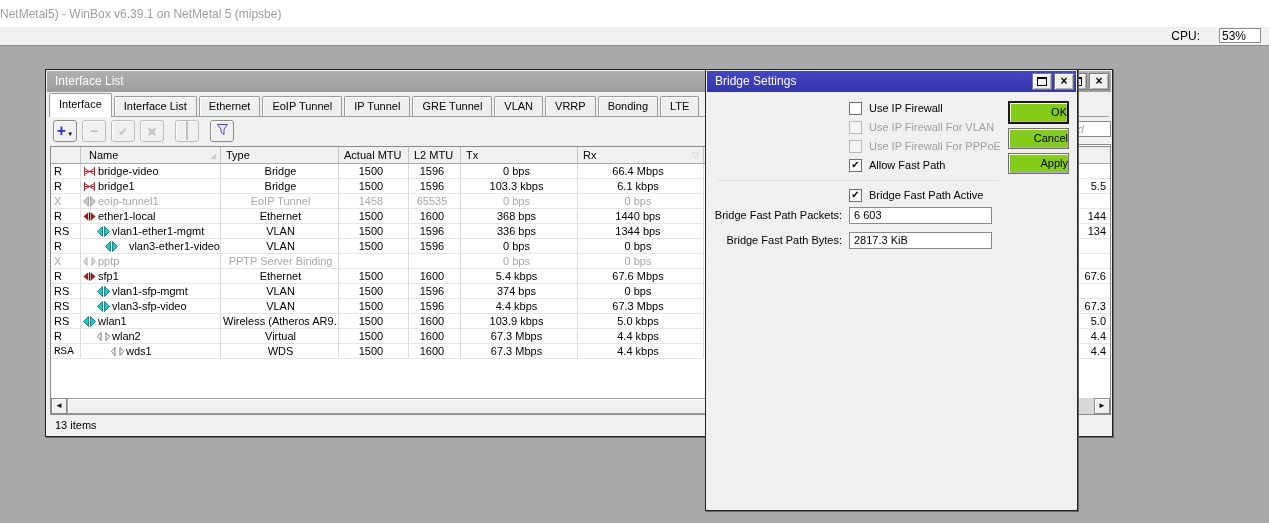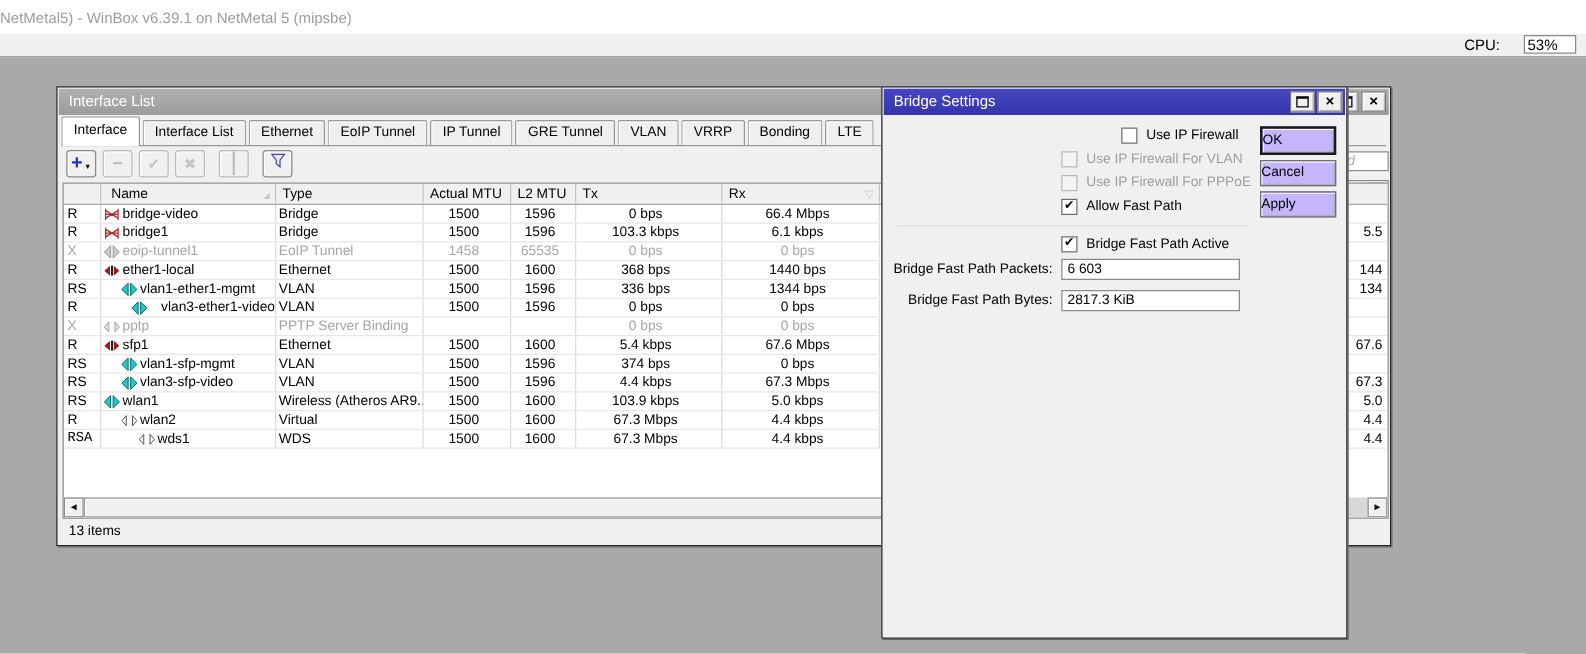--- a/index.html
+++ b/index.html
@@ -68,21 +68,21 @@
   .hname{padding-left:8px;}
   .sortg{position:absolute;right:4px;top:5px;font-size:7px;color:#c8c8c8;}
   .fglyph{position:absolute;right:4px;top:3px;font-size:9px;color:#c8c8c8;}
   .rows{}
   .row{display:flex;height:15px;line-height:14px;font-size:11px;border-bottom:1px solid #e6e6e6;box-sizing:border-box;}
   .row.dis{color:#a6a6a6;}
   .cell{border-right:1px solid #dcdcdc;box-sizing:border-box;white-space:nowrap;overflow:hidden;}
   .cflag{padding-left:3px;}
   .cname{display:flex;align-items:center;padding-left:2px;}
   .ric{display:inline-flex;align-items:center;width:15px;flex:none;}
-  .ctype{padding-left:2px;}
+  .ctype{padding-left:2px;text-align:center;}
   .num{text-align:center;padding-right:5px;}
   .cex{flex:1;text-align:right;padding-right:4px;border-right:none;}
 
   
   .hscroll{position:absolute;left:0;right:0;bottom:0;height:16px;background:#d8d8d8;}
   .sbtn{position:absolute;top:0;width:16px;height:16px;background:#f0f0f0;border:1px solid #8a8a8a;
         box-shadow:inset 1px 1px 0 #fff;font-size:8px;text-align:center;line-height:14px;color:#111;box-sizing:border-box;}
   .sbtn.left{left:0;}
   .sbtn.right{right:0;}
   .sthumb{position:absolute;left:16px;top:0;width:985px;height:16px;background:#f0f0f0;
@@ -94,22 +94,22 @@
   .chkrow{position:absolute;left:143px;height:14px;display:flex;align-items:center;font-size:11px;white-space:nowrap;}
   .chk{width:11px;height:11px;background:#fff;border:1px solid #6e6e6e;display:inline-flex;
        align-items:center;justify-content:center;margin-right:7px;flex:none;}
   .chk.checked::after{content:"\2714";font-size:10px;line-height:1;}
   .chk.disabled{border-color:#b8b8b8;background:#f4f4f4;}
   .chkrow.disabled{color:#9e9e9e;}
   .sep{position:absolute;top:110px;left:12px;width:281px;height:1px;background:#dcdcdc;}
   .dlabel{position:absolute;left:4px;width:132px;font-size:11px;text-align:right;line-height:17px;white-space:nowrap;}
   .dfield{position:absolute;left:143px;width:143px;height:17px;background:#fff;border:1px solid #8a8a8a;
           font-size:11px;line-height:15px;padding-left:4px;box-sizing:border-box;}
-  .dbtn{position:absolute;left:302px;width:61px;background:#c4b5fd;border:1px solid #6e6e6e;
-        box-shadow:inset 1px 1px 0 #fff, inset -1px -1px 0 #b0b0b0;font-size:11px;text-align:left;box-sizing:border-box;}
+  .dbtn{position:absolute;left:302px;width:61px;background:#84cc16;border:1px solid #6e6e6e;
+        box-shadow:inset 1px 1px 0 #fff, inset -1px -1px 0 #b0b0b0;font-size:11px;text-align:right;box-sizing:border-box;}
   .dbtn.default{border:2px solid #1a1a1a;}
 </style>
 </head>
 <body>
 
 <div class="stage">
   <div class="top-white">
     <span class="host-title">NetMetal5) - WinBox v6.39.1 on NetMetal 5 (mipsbe)</span>
   </div>
   <div class="menu-strip">
@@ -450,21 +450,21 @@
     <div class="tb-btns">
       <div class="tb-btn">
           <span class="glyph-max"></span>
         </div>
       <div class="tb-btn">
           <span class="glyph-x">×</span>
         </div>
     </div>
     <div id="dlg-body">
       <div class="sep"></div>
-    <div class="chkrow" style="top: 31px; margin-left: 48px;">
+    <div class="chkrow" style="top: 31px;">
           <span class="chk"></span>
           <span class="chklabel">Use IP Firewall</span>
         </div>
         <div class="chkrow disabled" style="top: 50px;">
           <span class="chk disabled"></span>
           <span class="chklabel">Use IP Firewall For VLAN</span>
         </div>
         <div class="chkrow disabled" style="top: 69px;">
           <span class="chk disabled"></span>
           <span class="chklabel">Use IP Firewall For PPPoE</span>

